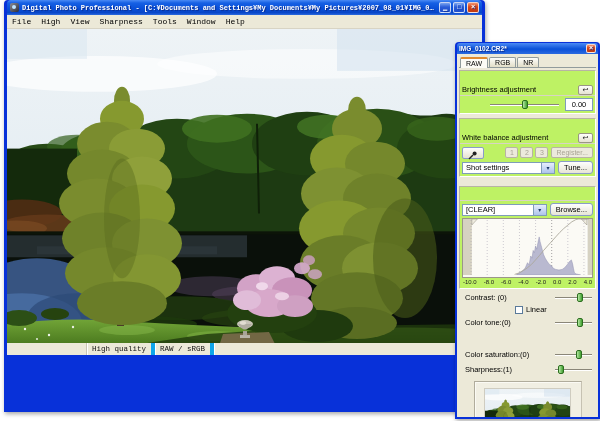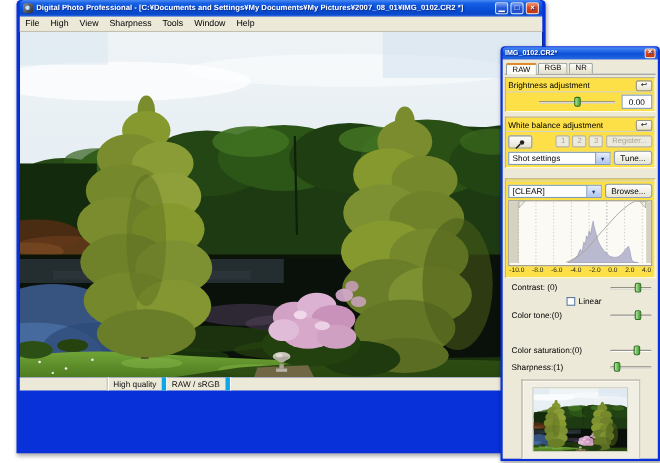--- a/index.html
+++ b/index.html
@@ -17,21 +17,21 @@
             background:linear-gradient(135deg,#8a8a92,#2e2e38);position:relative;}
   .app-icon::after{content:"";position:absolute;left:2px;top:2px;width:4px;height:4px;
             border-radius:50%;background:#bfe4ff;}
   .title-text{flex:1;overflow:hidden;text-overflow:ellipsis;}
   .win-btns{display:flex;gap:2px;flex:0 0 auto;}
   .wbtn{width:12px;height:11px;border:1px solid rgba(255,255,255,.75);border-radius:2px;
         color:#fff;font-size:7px;line-height:9px;text-align:center;box-sizing:border-box;
         background:linear-gradient(180deg,#7aa4f0,#2a5cd8 45%,#1e4ecc);cursor:default;}
   .wbtn.close{background:linear-gradient(180deg,#f0926f,#d84517 45%,#c03a10);}
 
-  .main-window{left:15px;top:0;width:481px;height:412px;padding:0 3px 3px;box-sizing:border-box;}
+  .main-window{left:4px;top:0;width:481px;height:412px;padding:0 3px 3px;box-sizing:border-box;font-family:Liberation Mono, monospace;}
   .menubar{height:13px;background:#ece9d8;border-bottom:1px solid #d8d4c4;display:flex;
            align-items:center;font-size:8px;color:#000;}
   .menu-item{padding:0 5px;cursor:default;}
   .image-area{width:475px;height:314px;background:#10180c;overflow:hidden;}
   .image-area svg{display:block;}
   .statusbar{height:12px;background:#ece9d8;display:flex;align-items:center;font-size:7.5px;color:#111;}
   .status-cell{height:100%;display:flex;align-items:center;padding:0 5px;box-sizing:border-box;
                border-right:4px solid #0ea5e9;box-shadow:1px 0 0 #fff;}
   .status-cell.pad{width:80px;border-right:1px solid #c8c4b4;}
 
@@ -46,22 +46,22 @@
            color:#fff;background:linear-gradient(180deg,#f0926f,#d84517 45%,#c03a10);}
   .p-body{background:#ece9d8;height:363px;padding:2px 2px 0;box-sizing:border-box;
           font-size:8px;color:#000;overflow:hidden;}
 
   .tabs{display:flex;align-items:flex-end;height:11px;border-bottom:1px solid #919b9c;padding-left:1px;}
   .tab{height:10px;box-sizing:border-box;padding:1px 5px 0;margin-right:1px;font-size:7px;
        background:linear-gradient(180deg,#fdfdfa,#e2dec8);border:1px solid #919b9c;border-bottom:none;
        border-radius:2px 2px 0 0;cursor:default;}
   .tab.active{height:11px;background:#fcfbf6;border-top:2px solid #e08a2e;margin-bottom:-1px;}
 
-  .section{background:#fde047;border:1px solid #b8b4a4;border-bottom-color:#fff;border-right-color:#fff;
-           margin-top:2px;padding:1px 2px 2px;}
+  .section{background:#bef264;border:1px solid #b8b4a4;border-bottom-color:#fff;border-right-color:#fff;
+           margin-top:2px;padding:13px 2px 2px;}
   .sec-head{display:flex;align-items:center;height:11px;}
   .sec-head .lbl{font-size:7.5px;}
   .reset-btn{margin-left:auto;width:15px;height:10px;padding:0;font-size:7px;line-height:7px;
              background:linear-gradient(180deg,#fefefc,#e6e2d2);border:1px solid #9a9684;
              border-radius:2px;color:#222;cursor:default;}
   .hrule{border-top:1px solid #d8d4c4;margin:0 -2px 2px;}
 
   .row{display:flex;align-items:center;}
   .slider{position:relative;height:9px;cursor:default;}
   .slider .track{position:absolute;left:0;right:0;top:4px;height:1px;background:#8a8678;

